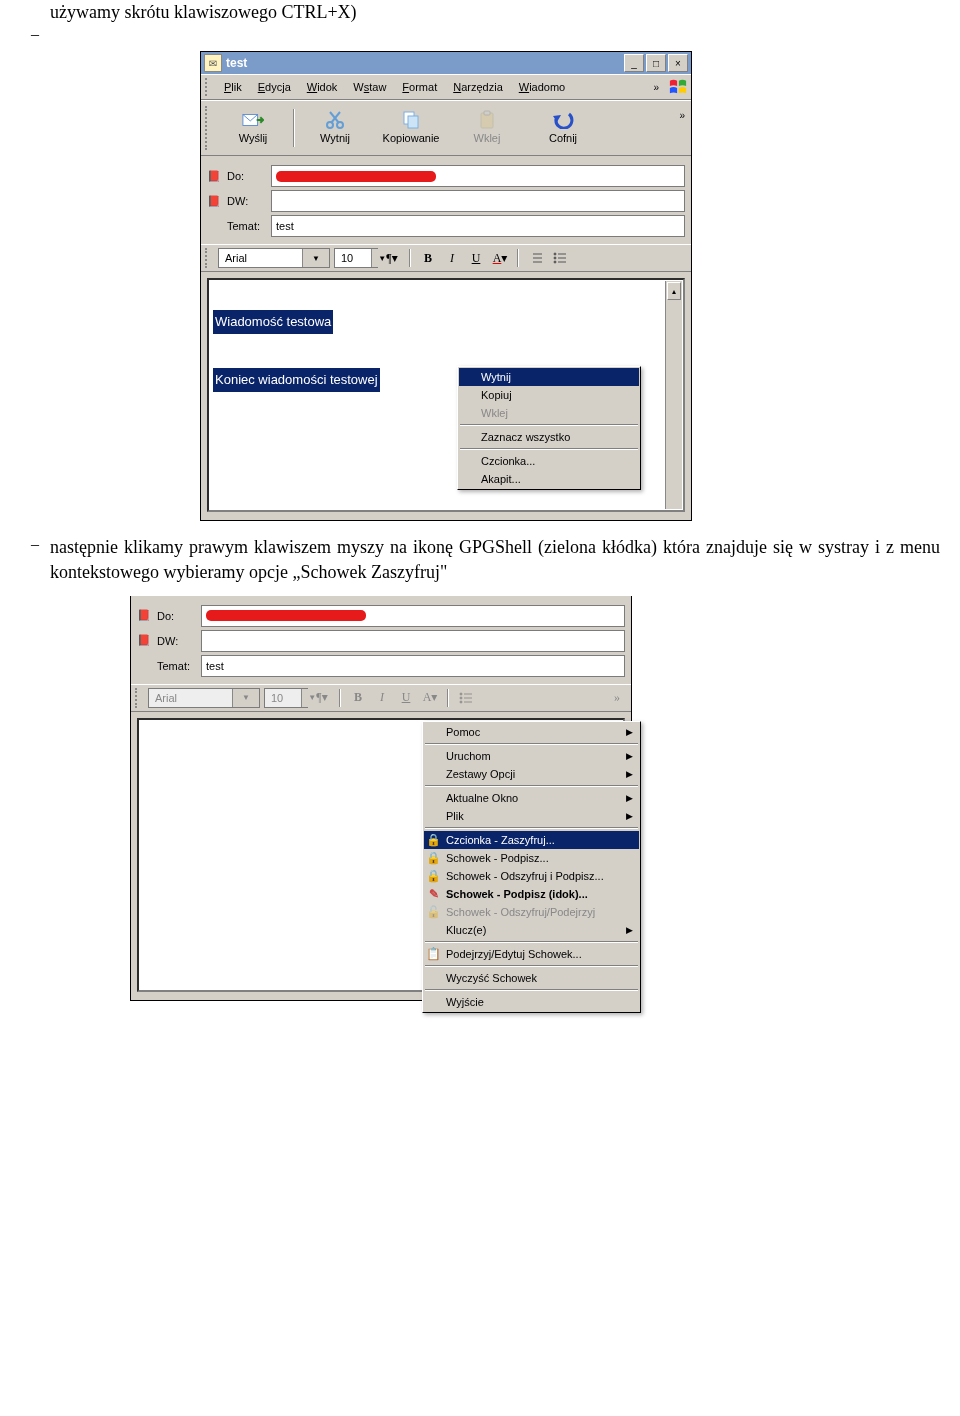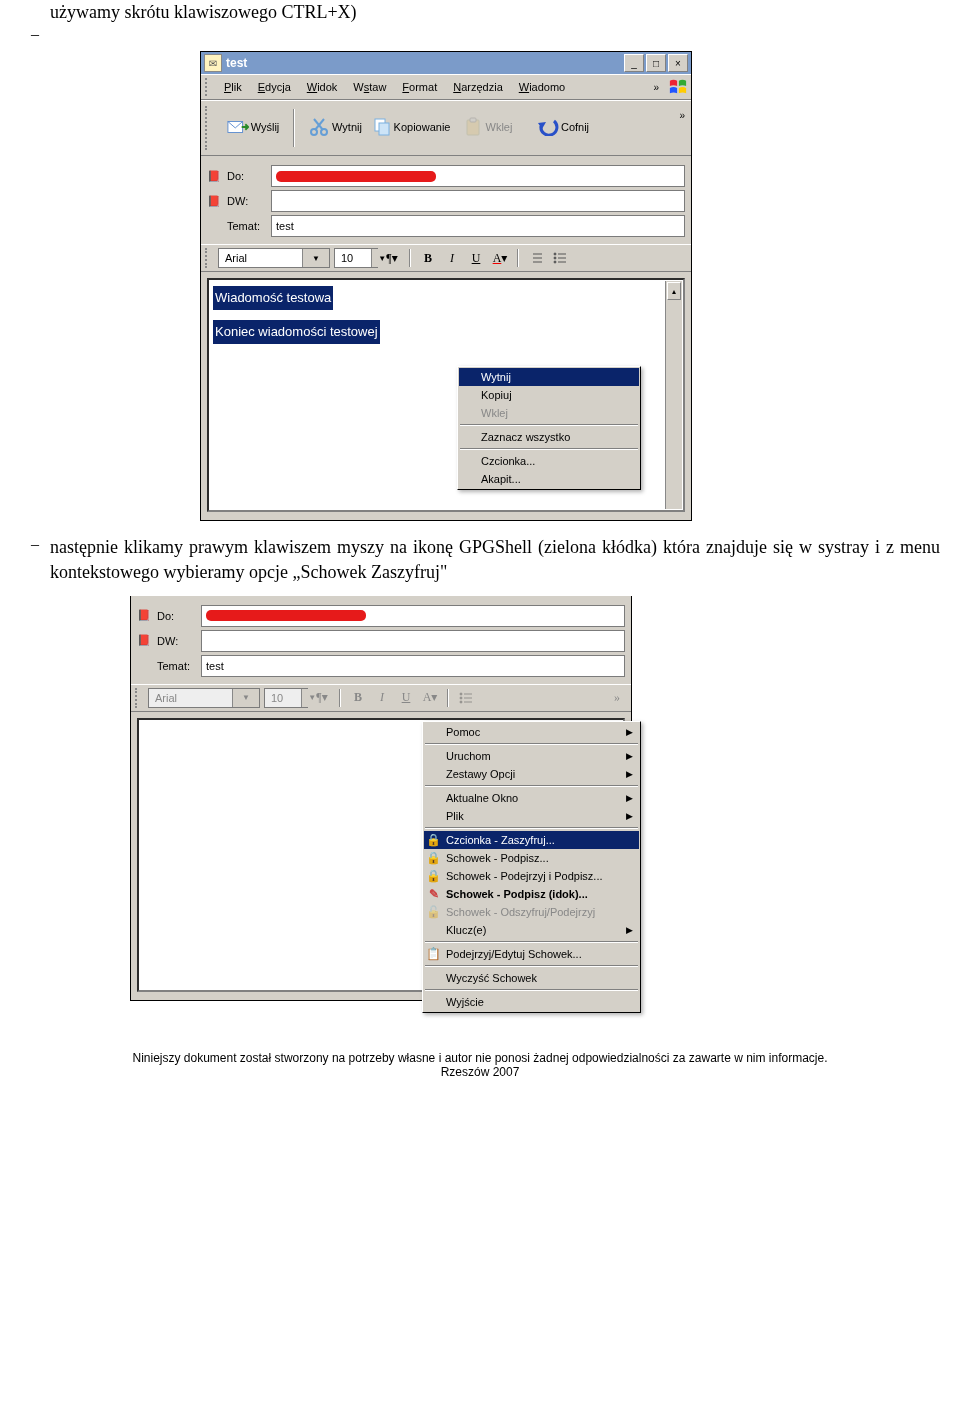--- a/index.html
+++ b/index.html
@@ -121,21 +121,21 @@
     padding: 3px 2px;
     align-items: stretch;
   }
   .toolbar .grip {
     width: 4px; height: 44px;
     border-left: 2px dotted #888;
     margin: 2px 4px 2px 2px;
   }
   .tbtn {
     display: flex;
-    flex-direction: row;
+    flex-direction: column;
     align-items: center;
     justify-content: center;
     width: 76px;
     height: 46px;
     gap: 2px;
   }
   .tbtn.disabled { color: #888; }
   .tbtn .icn {
     width: 22px; height: 20px;
     display:flex;align-items:center;justify-content:center;
@@ -242,20 +242,21 @@
   .editor-content {
     position:absolute; left:4px; top:6px; right:20px;
     font-family: Arial, sans-serif;
     font-size: 13px;
     line-height: 1.7;
   }
   .sel {
     background:#0a246a; color:#fff;
     padding:1px 2px;
     display:inline-block;
+    margin-top:24px;
   }
 
   
   .ctxmenu {
     position:absolute;
     background:#d4d0c8;
     border:1px solid #000;
     border-top-color:#fff; border-left-color:#fff;
     box-shadow: 2px 2px 4px rgba(0,0,0,0.3);
     font-family: Tahoma, sans-serif;
@@ -561,21 +562,21 @@
       <div class="citem hl">
         <span class="icon-slot" style="color:#e85cc0">🔒</span>
         <span>Czcionka - Zaszyfruj...</span>
       </div>
       <div class="citem">
         <span class="icon-slot" style="color:#3a8b2e">🔒</span>
         <span>Schowek - Podpisz...</span>
       </div>
       <div class="citem">
         <span class="icon-slot" style="color:#3a8b2e">🔒</span>
-        <span>Schowek - Podejrzyj i Podpisz...</span>
+        <span>Schowek - Odszyfruj i Podpisz...</span>
       </div>
       <div class="citem bold">
         <span class="icon-slot" style="color:#c44">✎</span>
         <span>Schowek - Podpisz (idok)...</span>
       </div>
       <div class="citem dis">
         <span class="icon-slot" style="opacity:.4">🔓</span>
         <span>Schowek - Odszyfruj/Podejrzyj</span>
       </div>
       <div class="citem"><span>Klucz(e)</span><span class="arr-slot">▶</span></div>
@@ -585,18 +586,14 @@
         <span>Podejrzyj/Edytuj Schowek...</span>
       </div>
       <div class="csep"></div>
       <div class="citem"><span>Wyczyść Schowek</span></div>
       <div class="csep"></div>
       <div class="citem"><span>Wyjście</span></div>
     </div>
 
   </div>
 
-  <div class="footer">
-    <div>Niniejszy dokument został stworzony na potrzeby własne i autor nie ponosi żadnej odpowiedzialności za zawarte w nim informacje.</div>
-    <div>Rzeszów 2007</div>
-  </div>
 
 </div>
 
 </body></html>

